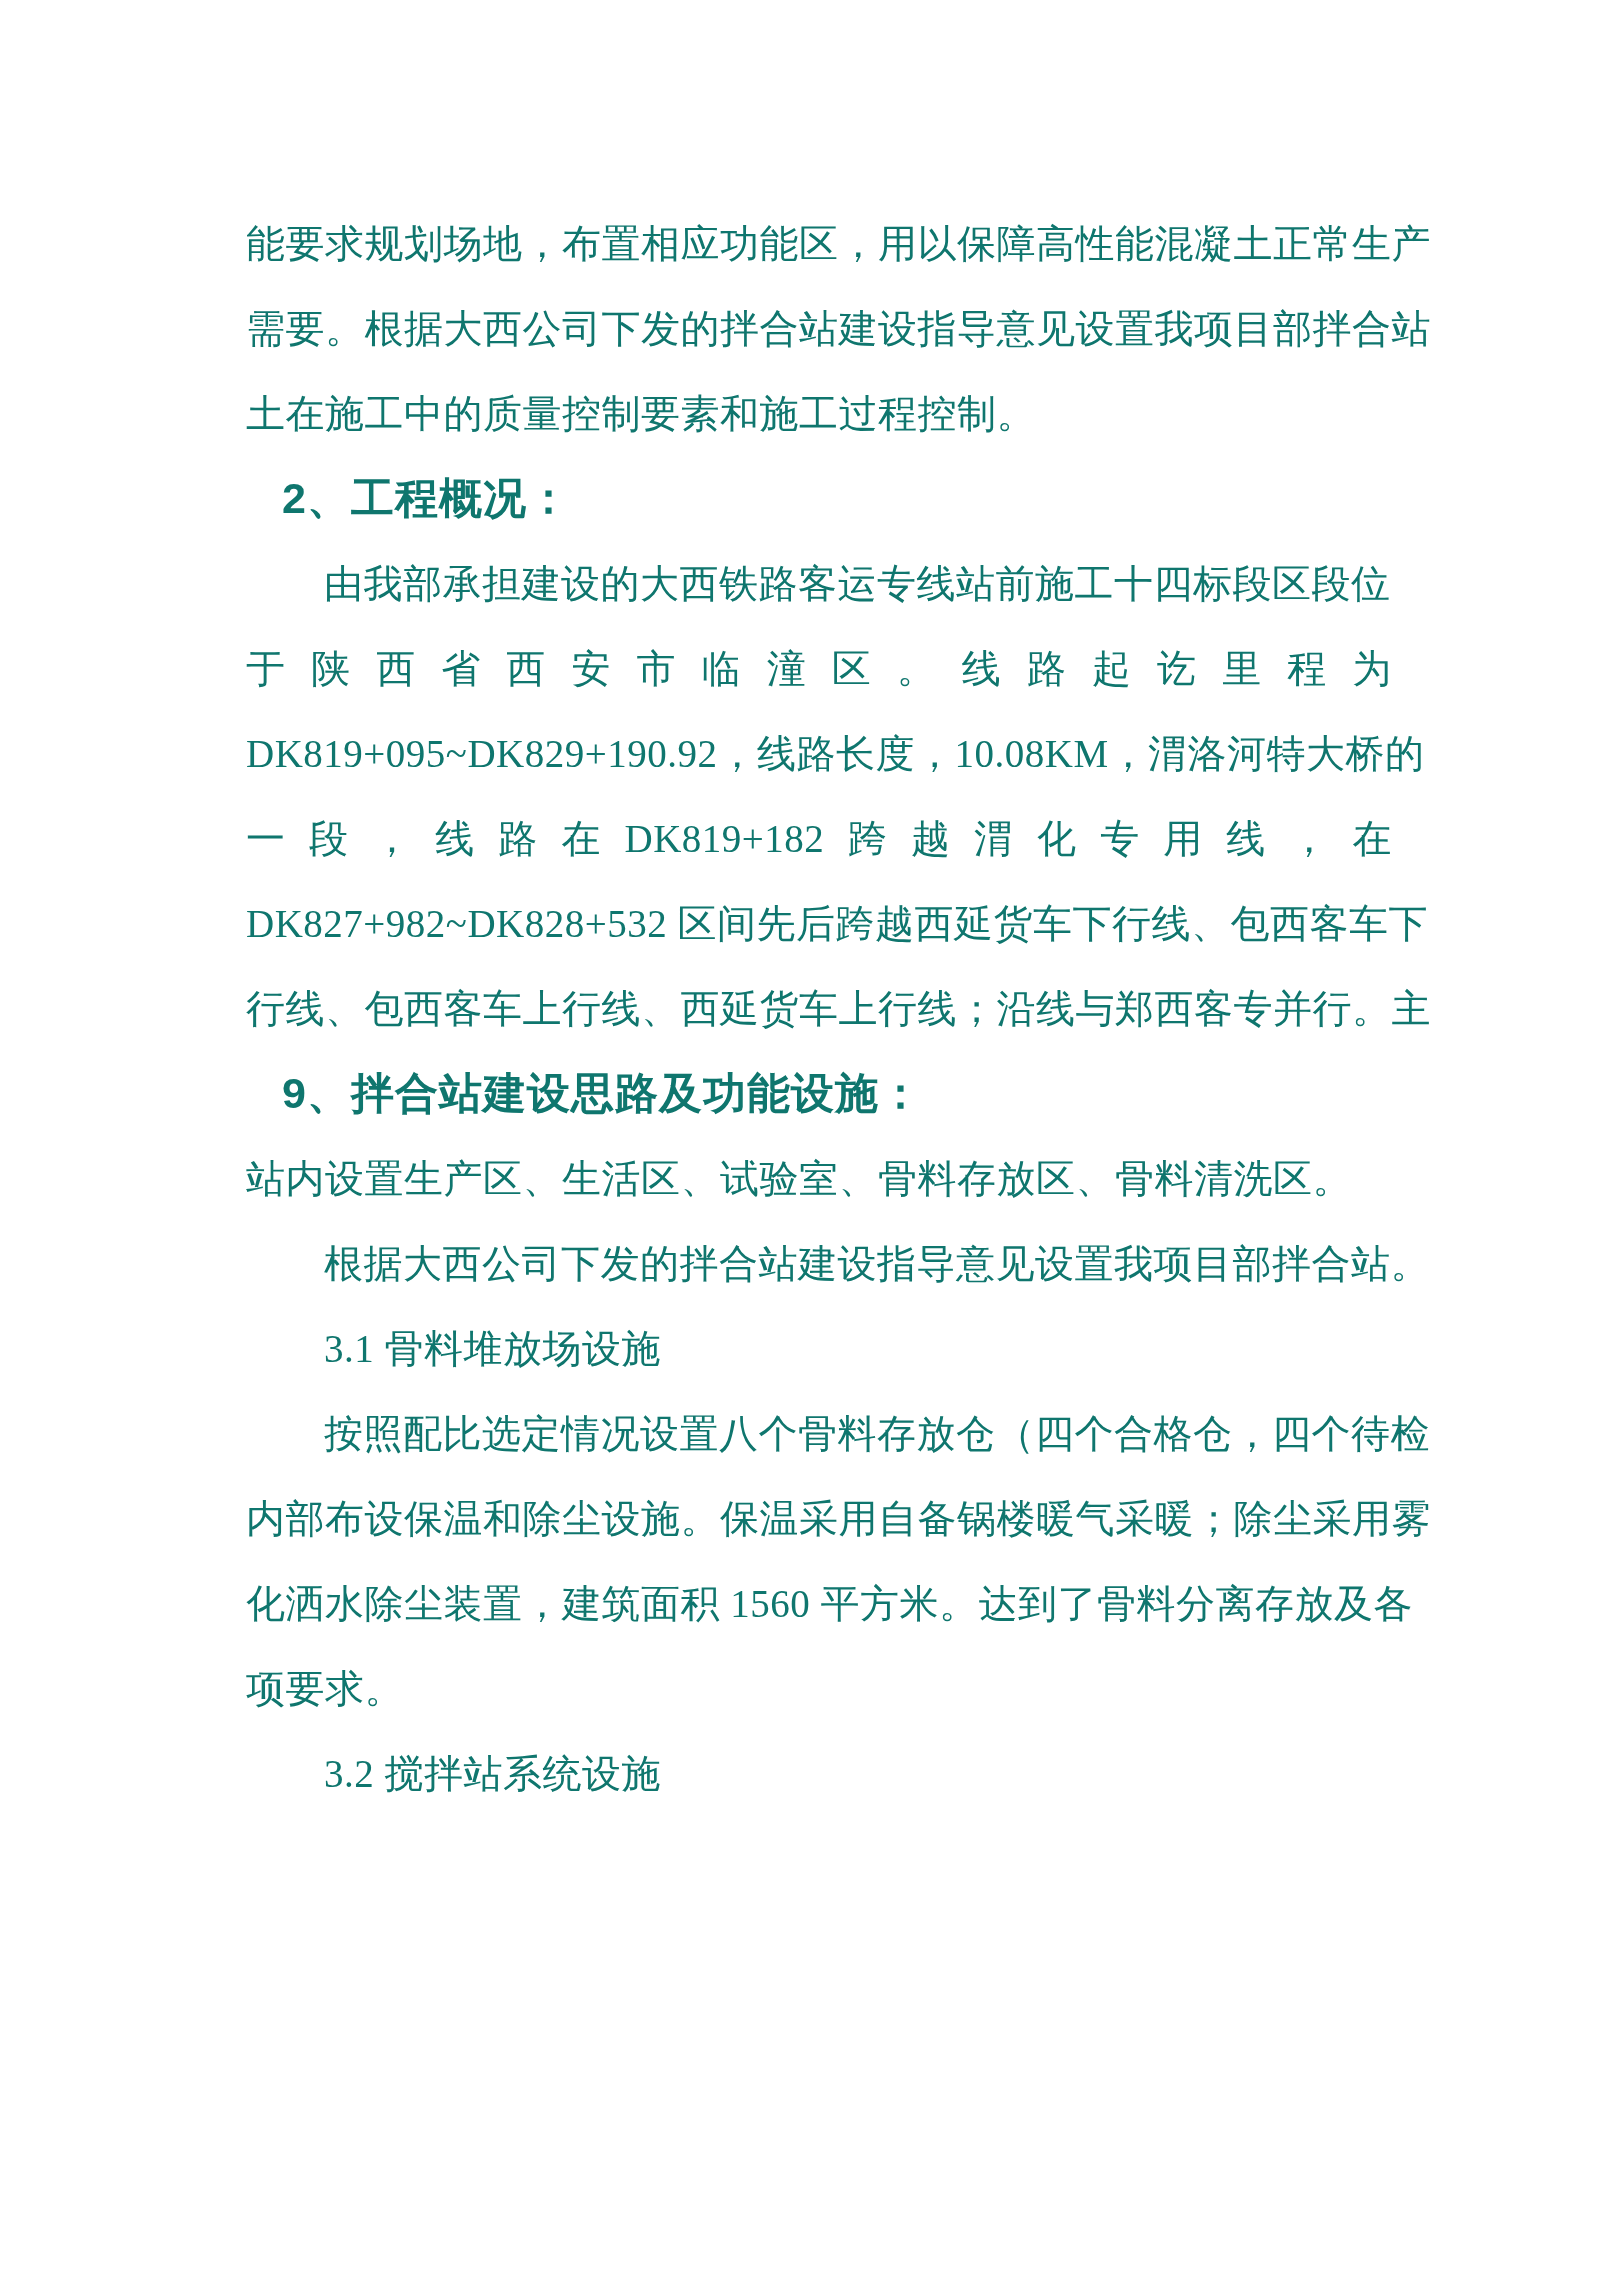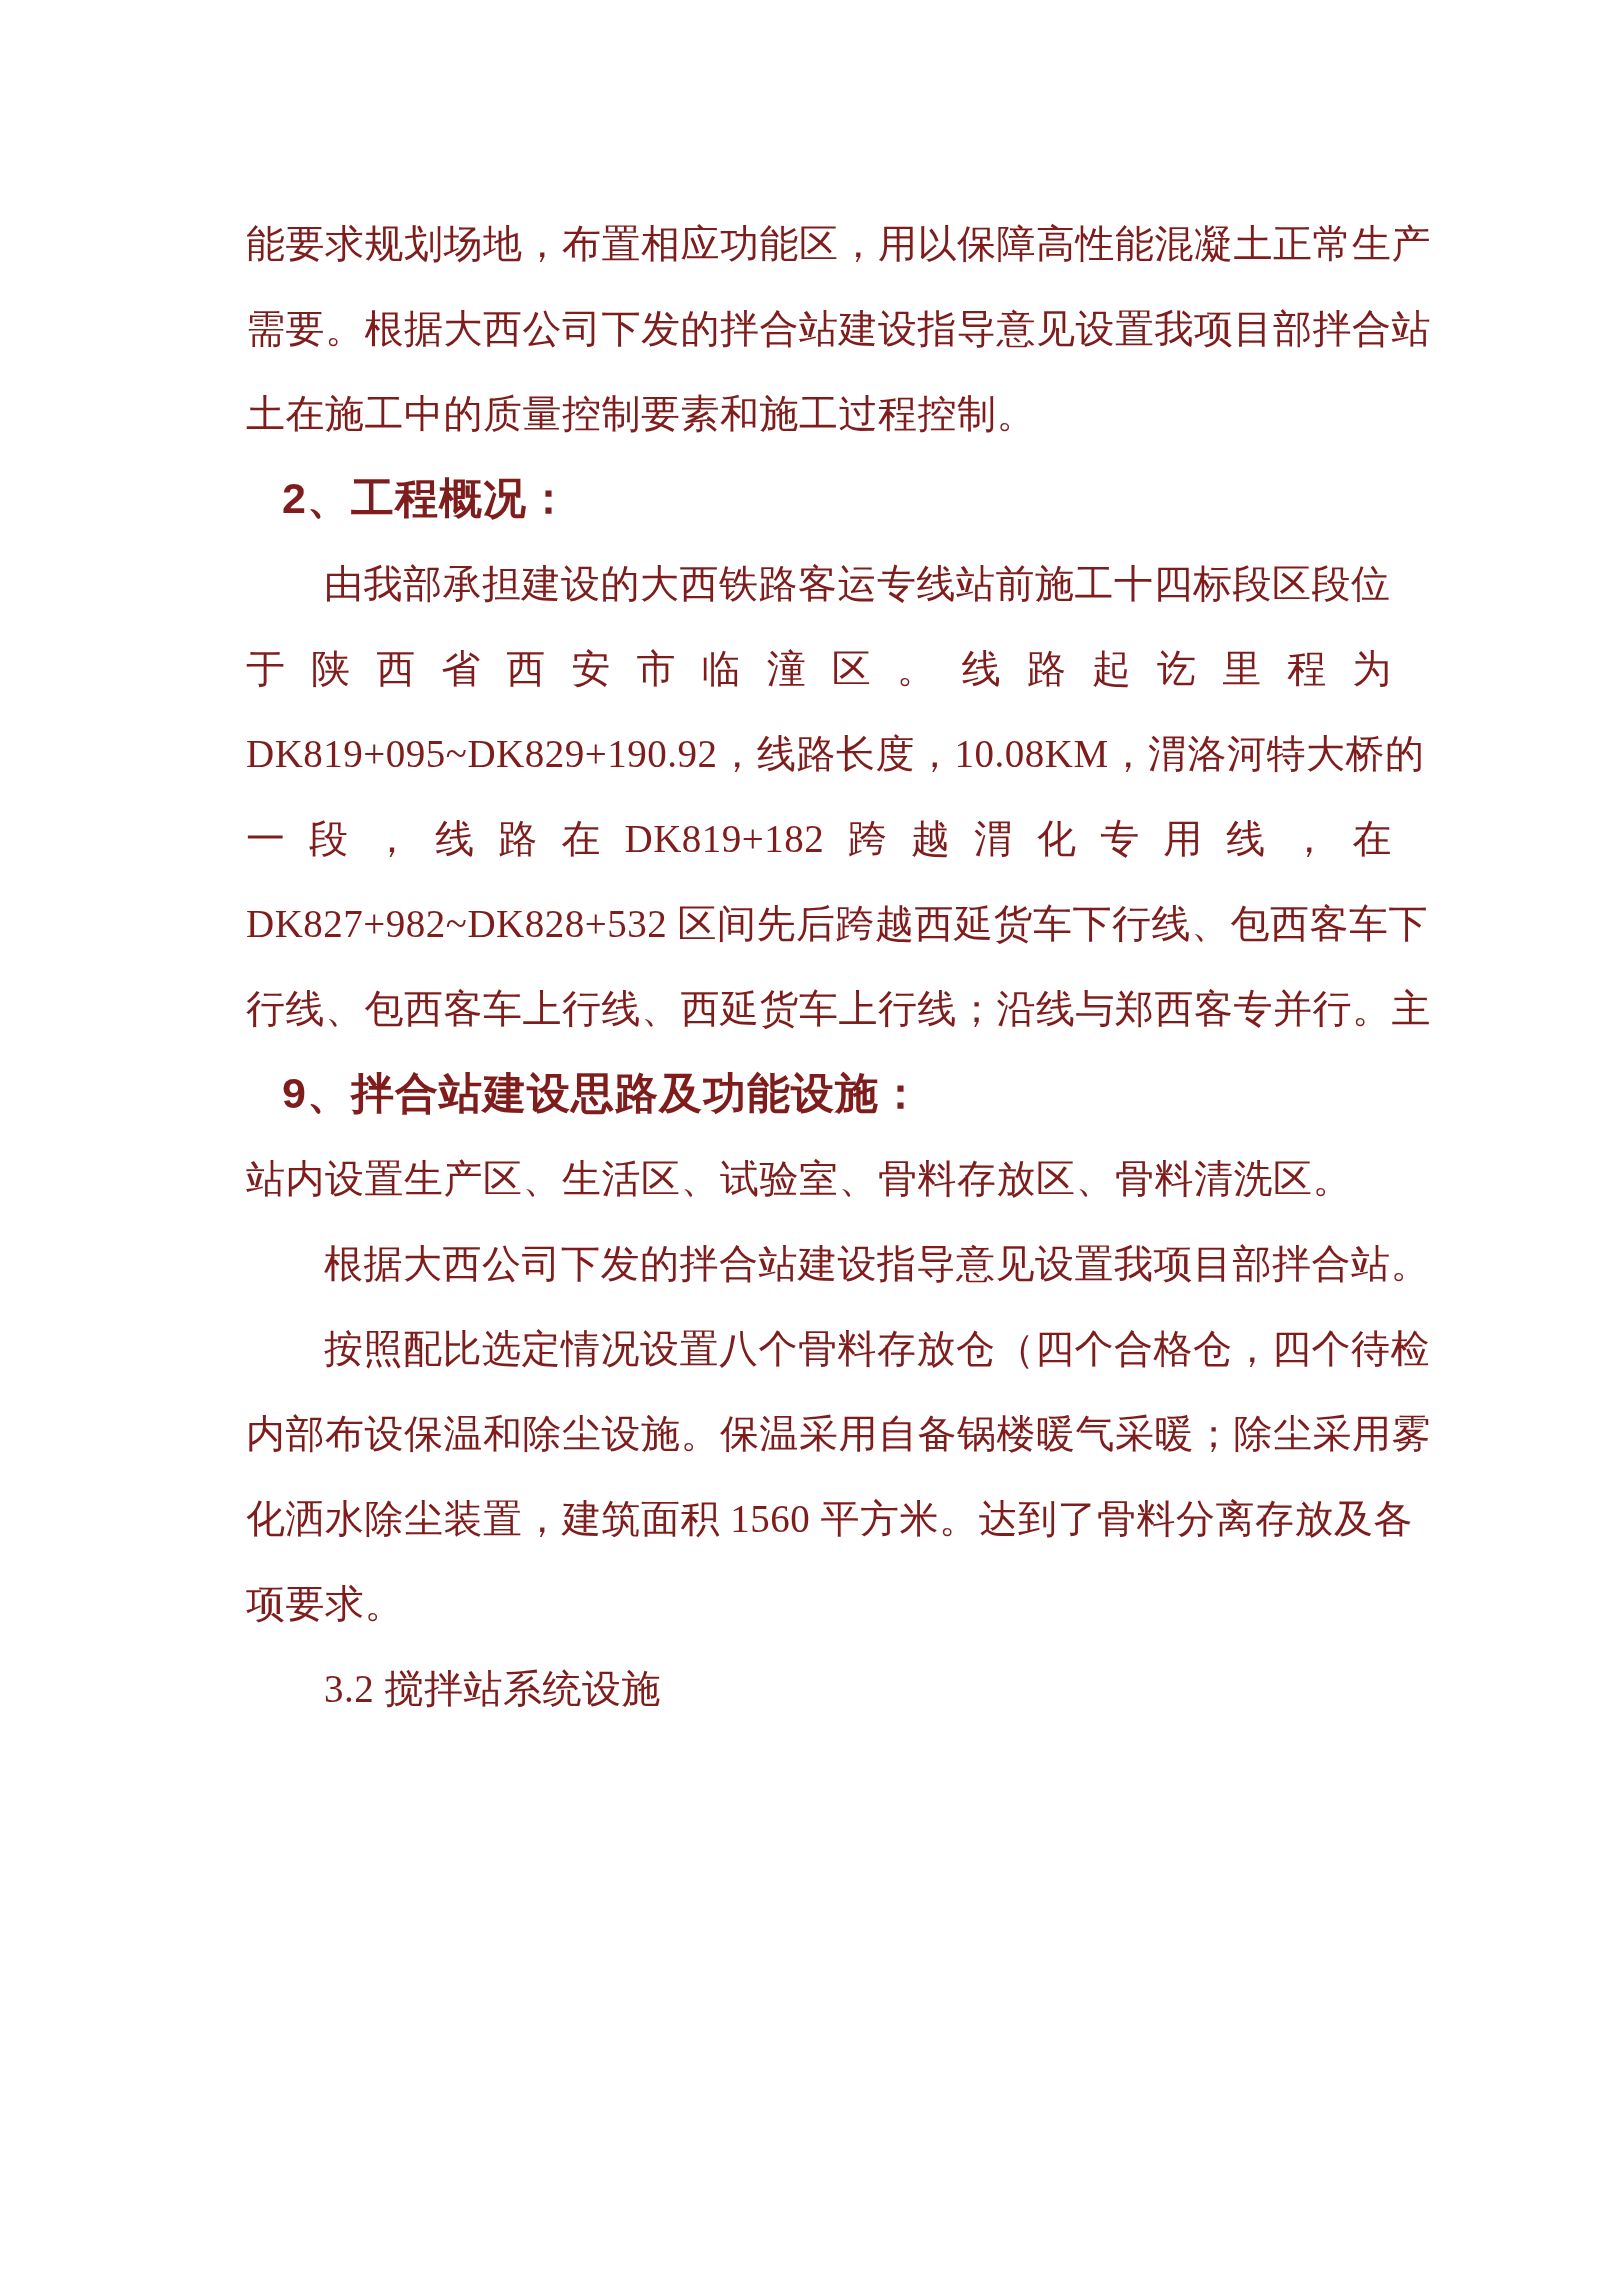--- a/index.html
+++ b/index.html
@@ -43,21 +43,21 @@
     font-family: "Liberation Sans", "DejaVu Sans", sans-serif;
     font-weight: 700;
     font-size: 43px;
     letter-spacing: 1px;
     margin-left: 36px;
   }
 </style>
 </head>
 <body>
 
-<div class="page" style="background: rgb(255, 255, 255); color: #7f1d1d;">
+<div class="page" style="background: rgb(255, 255, 255); color: #0f766e;">
   <div class="text-column">
 
     <div class="line">能要求规划场地，布置相应功能区，用以保障高性能混凝土正常生产</div>
     <div class="line">需要。根据大西公司下发的拌合站建设指导意见设置我项目部拌合站</div>
     <div class="line">土在施工中的质量控制要素和施工过程控制。</div>
 
     <div class="line heading">2、工程概况：</div>
 
     <div class="line indent">由我部承担建设的大西铁路客运专线站前施工十四标段区段位</div>
     <div class="line spread">
@@ -100,20 +100,21 @@
         <span>在</span>
       </div>
     <div class="line">DK827+982~DK828+532 区间先后跨越西延货车下行线、包西客车下</div>
     <div class="line">行线、包西客车上行线、西延货车上行线；沿线与郑西客专并行。主</div>
 
     <div class="line heading">9、拌合站建设思路及功能设施：</div>
 
     <div class="line">站内设置生产区、生活区、试验室、骨料存放区、骨料清洗区。</div>
     <div class="line indent">根据大西公司下发的拌合站建设指导意见设置我项目部拌合站。</div>
 
+    <div class="line indent">3.1 骨料堆放场设施</div>
 
     <div class="line indent">按照配比选定情况设置八个骨料存放仓（四个合格仓，四个待检</div>
     <div class="line">内部布设保温和除尘设施。保温采用自备锅楼暖气采暖；除尘采用雾</div>
     <div class="line">化洒水除尘装置，建筑面积 1560 平方米。达到了骨料分离存放及各</div>
     <div class="line">项要求。</div>
 
     <div class="line indent">3.2 搅拌站系统设施</div>
 
   </div>
 </div>

